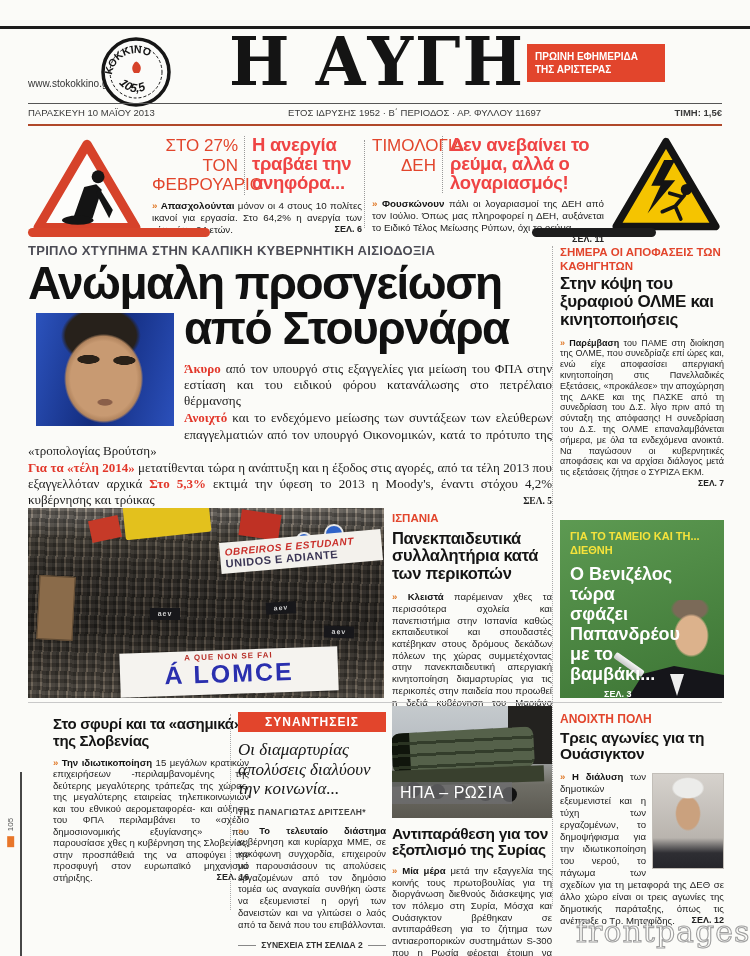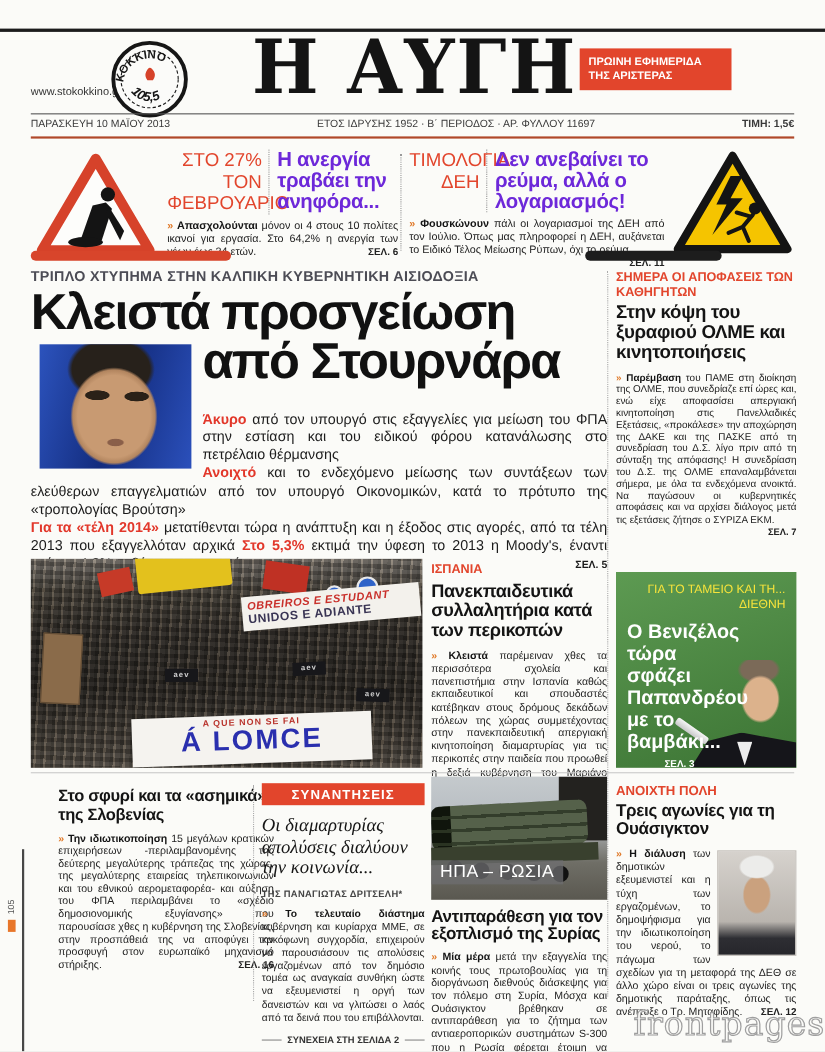--- a/index.html
+++ b/index.html
@@ -28,58 +28,58 @@
   .teaser2{left:372px;top:136px;width:350px;height:96px;}
   .sign{position:absolute;}
   .t1-sign{left:0;top:2px;width:118px;height:96px;}
   .t2-sign{right:0;top:0;width:112px;height:96px;}
   .t-content{margin-left:124px;}
   .t2 .t-content{margin-left:0;width:232px;}
   .t-head{display:flex;}
   .t-kick{width:86px;text-align:right;color:#e2452c;font-weight:normal;font-size:17px;
       line-height:1.15;padding-right:6px;border-right:1px dotted #999;flex-shrink:0;}
   .t2 .t-kick{width:64px;}
-  .t-hl{padding-left:7px;font-weight:bold;font-size:18.5px;line-height:1.02;color:#6d28d9;letter-spacing:-0.3px;}
+  .t-hl{padding-left:7px;font-weight:bold;font-size:18.5px;line-height:1.02;color:#ef4444;letter-spacing:-0.3px;}
   .t-body{margin-top:5px;line-height:1.25;color:#222;text-align:justify;}
   .bullet{color:#e07a2a;font-weight:bold;}
   .lead{font-weight:bold;color:#141414;}
   .pg{font-weight:bold;font-size:9px;color:#222;float:right;margin-left:6px;}
   .div-teaser{left:364px;top:140px;height:88px;border-left:1px dotted #999;}
   
   .bar-red{left:28px;top:228px;width:182px;height:9px;border-radius:5px;background:#d8452b;}
   .bar-black{left:532px;top:228px;width:124px;height:9px;border-radius:5px;background:#1d1d1d;}
   
   .leadstory{left:28px;top:243px;width:524px;}
   .ls-kick{font-size:13px;font-weight:bold;color:#4c4c55;letter-spacing:0.3px;margin-bottom:3px;}
   .ls-h1{font-size:46px;font-weight:bold;line-height:0.98;letter-spacing:-1.5px;color:#111;white-space:nowrap;}
   .ph-stournaras{float:left;width:138px;height:113px;margin:7px 10px 3px 8px;
       background:
         radial-gradient(ellipse 15px 6px at 38% 41%, #2a2118 70%, rgba(42,33,24,0) 78%),
         radial-gradient(ellipse 15px 6px at 64% 42%, #2a2118 70%, rgba(42,33,24,0) 78%),
         radial-gradient(ellipse 11px 5px at 50% 79%, #8a5f49 60%, rgba(138,95,73,0) 75%),
         radial-gradient(ellipse 55px 62px at 49% 58%, #c89a72 60%, #b2855f 68%, rgba(178,133,95,0) 72%),
         radial-gradient(ellipse 57px 42px at 47% 20%, #27211b 62%, rgba(39,33,27,0) 70%),
         linear-gradient(105deg,#2c53bd,#132c7e 50%,#2b50bb 100%);}
-  .ls-points{font-size:13px;line-height:1.24;text-align:justify;color:#1c1c1c;margin-top:22px;}
+  .ls-points{font-size:13px;line-height:1.24;text-align:justify;color:#1c1c1c;margin-top:10px;font-family:Liberation Serif, serif;}
   .ls-points p{margin:0 0 1px 0;}
   .pt-lead{font-weight:bold;color:#e2372a;}
   .ls-pg{font-weight:bold;font-size:9.5px;float:right;margin-left:8px;margin-top:4px;}
   
   .div-side{left:552px;top:246px;height:660px;border-left:1px dotted #aaa;}
   .col-kick{color:#e2452c;font-weight:bold;font-size:11.5px;line-height:1.2;}
   .col-hl{font-weight:bold;line-height:1.06;color:#141414;letter-spacing:-0.3px;}
   .col-body{text-align:justify;color:#222;}
   .teachers{left:560px;top:246px;width:164px;}
   .teachers .col-hl{font-size:17px;margin-top:1px;}
   .teachers .col-body{margin-top:9px;font-size:9px;line-height:1.2;}
   .teachers .pg{font-size:8.5px;}
   
   .venbox{left:560px;top:520px;width:144px;height:158px;padding:10px;
       background:linear-gradient(160deg,#5d9a52,#3c7434);overflow:hidden;}
-  .ven-kick{color:#f6e33b;font-weight:normal;font-size:11px;line-height:1.25;position:relative;z-index:2;text-align:right;}
+  .ven-kick{color:#f6e33b;font-weight:bold;font-size:11px;line-height:1.25;position:relative;z-index:2;}
   .ven-hl{color:#fff;font-weight:bold;font-size:18px;line-height:1.12;margin-top:6px;width:108px;position:relative;z-index:2;}
   .ven-pg{color:#fff;font-weight:bold;font-size:9px;margin:5px 0 0 34px;position:relative;z-index:2;}
   .ven-face{position:absolute;right:2px;bottom:24px;width:64px;height:74px;z-index:1;
       background:
         radial-gradient(ellipse 26px 32px at 52% 48%, #dcb28c 60%, rgba(220,178,140,0) 68%),
         radial-gradient(ellipse 28px 18px at 50% 12%, #7b6a58 58%, rgba(123,106,88,0) 70%);}
   .ven-suit{position:absolute;right:0;bottom:0;width:96px;height:32px;background:#15151a;z-index:1;
       clip-path:polygon(0 100%,16% 24%,48% 0,100% 28%,100% 100%);}
   .ven-shirt{position:absolute;right:40px;bottom:2px;width:14px;height:22px;background:#eee;z-index:1;
       clip-path:polygon(0 0,100% 0,50% 100%);}
@@ -241,21 +241,21 @@
       <circle cx="82" cy="58" r="6" fill="#141414"></circle>
       <path d="M80 64 L70 76 L56 82 M70 76 L76 90 M78 66 L64 62" stroke="#141414" stroke-width="4" fill="none" stroke-linecap="round"></path>
     </svg>
   </div>
 
   <div class="abs bar-red"></div>
   <div class="abs bar-black"></div>
 
   <div class="abs leadstory">
     <div class="ls-kick">ΤΡΙΠΛΟ ΧΤΥΠΗΜΑ ΣΤΗΝ ΚΑΛΠΙΚΗ ΚΥΒΕΡΝΗΤΙΚΗ ΑΙΣΙΟΔΟΞΙΑ</div>
-    <div class="ls-h1">Κλειστά προσγείωση</div>
+    <div class="ls-h1">Ανώμαλη προσγείωση</div>
     <div>
       <div class="ph-stournaras"></div>
       <div class="ls-h1">από Στουρνάρα</div>
       <div class="ls-points">
         <p>
           <span class="pt-lead">Άκυρο</span>
           <span>από τον υπουργό στις εξαγγελίες για μείωση του ΦΠΑ στην εστίαση και του ειδικού φόρου κατανάλωσης στο πετρέλαιο θέρμανσης</span>
         </p>
         <p>
           <span class="pt-lead">Ανοιχτό</span>

